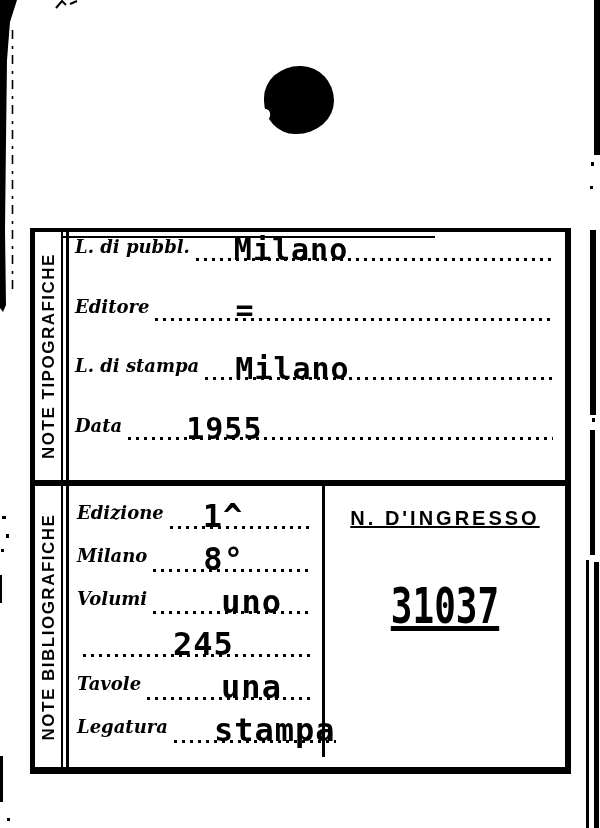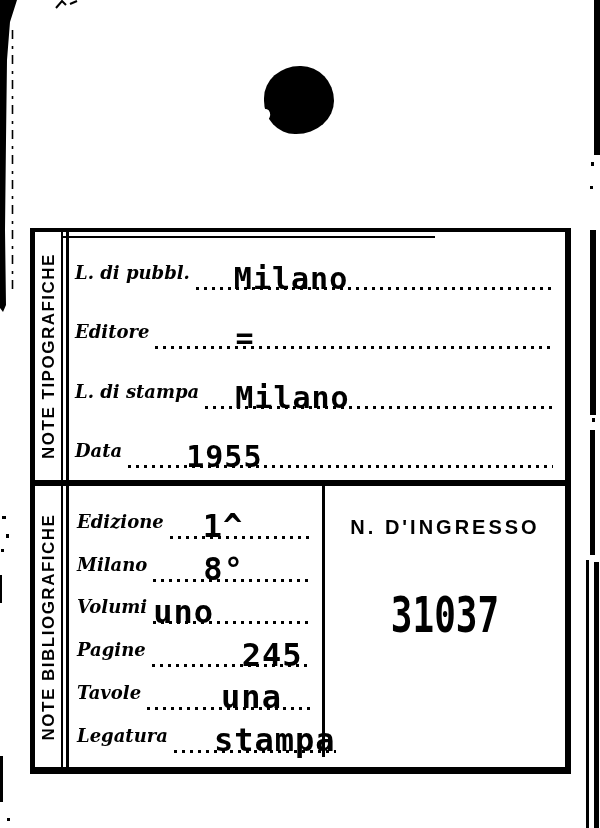--- a/index.html
+++ b/index.html
@@ -49,21 +49,21 @@
     white-space: nowrap;
     font-family: "Liberation Sans", sans-serif;
     font-weight: bold; font-size: 17px; letter-spacing: 1.5px;
   }
   .vrule { width: 8px; border-left: 2px solid #000; border-right: 3px solid #000; }
 
   .fields { display: flex; flex-direction: column; }
   .fields-top { flex: 1; padding: 4px 12px 6px 6px; }
   .fields-bottom { width: 253px; padding: 16px 10px 8px 8px; }
 
-  .frow { flex: 1; display: flex; align-items: flex-end; padding-bottom: 4px; }
+  .frow { flex: 1; display: flex; align-items: flex-start; padding-bottom: 4px; }
   .flabel {
     font-style: italic; font-weight: bold; font-size: 18px;
     padding-bottom: 9px; white-space: nowrap;
   }
   .dotline { flex: 1; position: relative; display: flex; align-items: flex-end; margin-left: 6px; }
   .dots {
     position: absolute; left: 0; right: 0; bottom: 2px; height: 3px;
     background: repeating-linear-gradient(90deg, #000 0 3px, transparent 3px 8px);
   }
   .tvalue {
@@ -75,28 +75,28 @@
   .fields-bottom .tvalue { font-size: 32px; }
 
   
   .fields-top .frow:nth-child(1) .tvalue { margin-left: 38px; }
   .fields-top .frow:nth-child(2) .tvalue { margin-left: 80px; }
   .fields-top .frow:nth-child(3) .tvalue { margin-left: 30px; }
   .fields-top .frow:nth-child(4) .tvalue { margin-left: 58px; }
   .fields-top .frow:nth-child(5) .tvalue { margin-left: 39px; }
   .fields-bottom .frow:nth-child(1) .tvalue { margin-left: 33px; }
   .fields-bottom .frow:nth-child(2) .tvalue { margin-left: 50px; }
-  .fields-bottom .frow:nth-child(3) .tvalue { }
+  .fields-bottom .frow:nth-child(3) .tvalue { margin-left: 68px; }
   .fields-bottom .frow:nth-child(4) .tvalue { margin-left: 90px; }
   .fields-bottom .frow:nth-child(5) .tvalue { margin-left: 74px; }
   .fields-bottom .frow:nth-child(6) .tvalue { margin-left: 40px; }
 
   .vdivider { width: 3px; background: #000; margin-bottom: 10px; }
 
-  .ingresso { flex: 1; text-align: center; padding-top: 30px; }
+  .ingresso { flex: 1; text-align: center; padding-top: 21px; text-decoration: underline; }
   .ingresso-label {
     font-family: "Liberation Sans", sans-serif;
     font-weight: bold; font-size: 20px; letter-spacing: 3px;
   }
   .ingresso-number {
     margin-top: 47px;
     font-family: "DejaVu Sans Mono", monospace;
     font-weight: bold; font-size: 50px; letter-spacing: 0px;
     transform: scaleX(0.72);
   }
@@ -192,21 +192,20 @@
           </span>
         </div>
         <div class="frow">
           <span class="flabel">Volumi</span>
           <span class="dotline">
             <span class="dots"></span>
             <span class="tvalue">uno</span>
           </span>
         </div>
         <div class="frow">
-          <span class="flabel">Pagine</span>
           <span class="dotline">
             <span class="dots"></span>
             <span class="tvalue">245</span>
           </span>
         </div>
         <div class="frow">
           <span class="flabel">Tavole</span>
           <span class="dotline">
             <span class="dots"></span>
             <span class="tvalue">una</span>

